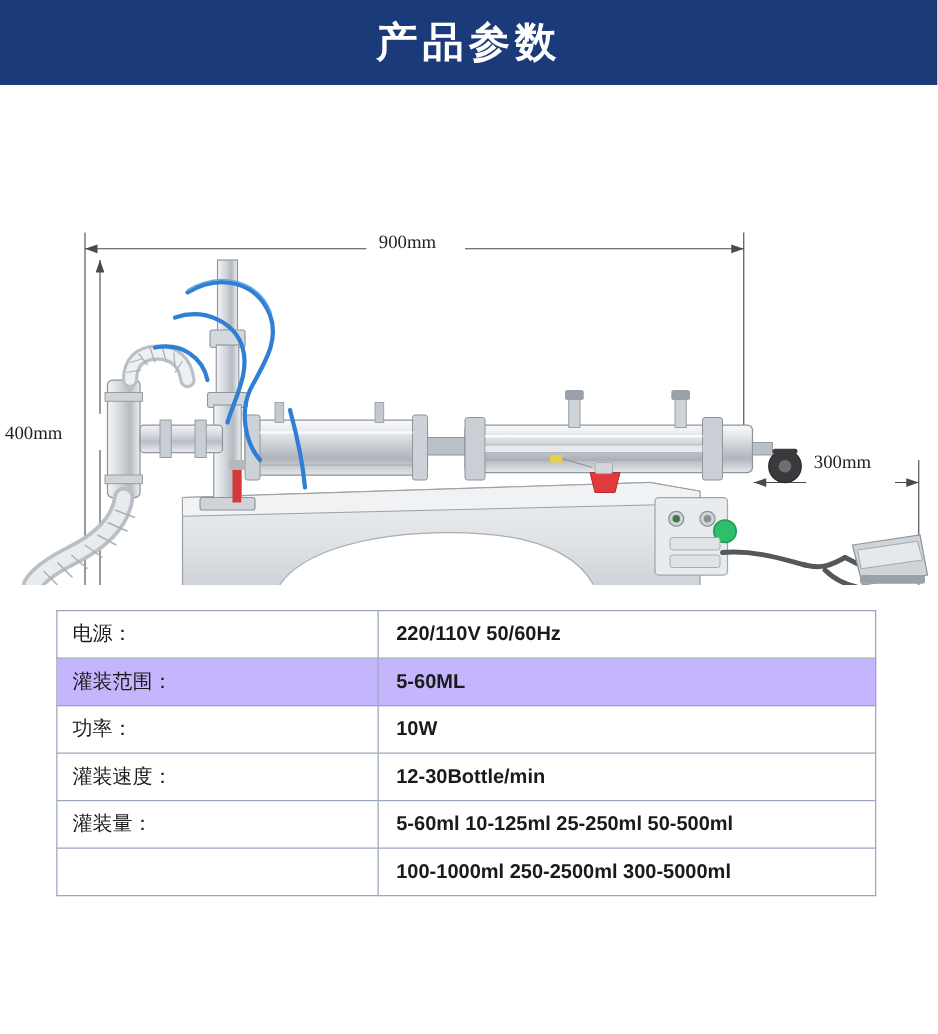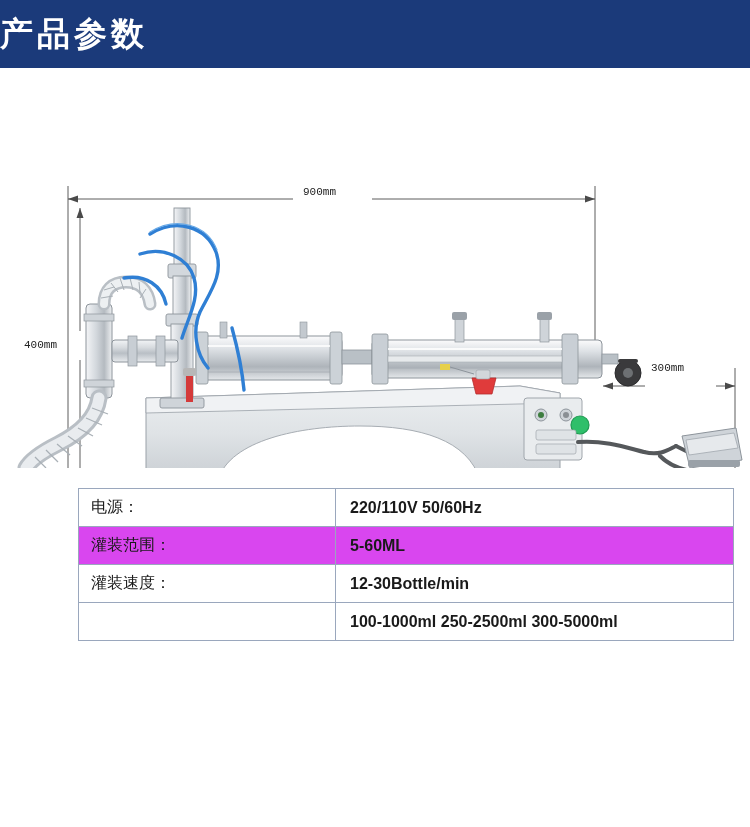--- a/index.html
+++ b/index.html
@@ -15,20 +15,21 @@
     position: relative;
     overflow: hidden;
   }
   
   .banner {
     width: 750px;
     height: 68px;
     background: #1b3a7a;
     display: flex;
     align-items: center;
+    justify-content: center;
   }
   .banner-title {
     color: #ffffff;
     font-size: 33px;
     letter-spacing: 4px;
     font-family: "Liberation Serif", serif;
     font-weight: 700;
   }
 
   
@@ -36,53 +37,53 @@
     position: relative;
     width: 750px;
     height: 400px;
     background: #ffffff;
   }
   .diagram svg {
     display: block;
   }
   .dim-label {
     position: absolute;
-    font-size: 11px;
+    font-size: 15px;
     color: #222;
-    font-family: Liberation Mono, monospace;
+    font-family: Liberation Serif, serif;
     white-space: nowrap;
   }
   #dim-top { left: 303px; top: 118px; }
-  #dim-left { left: 24px; top: 271px; }
+  #dim-left { left: 4px; top: 271px; }
   #dim-right { left: 651px; top: 294px; }
 
   
   .spec-wrap {
     position: absolute;
-    left: 78px;
+    left: 45px;
     top: 488px;
     width: 627px;
   }
   table.spec {
     border-collapse: collapse;
     width: 627px;
     table-layout: fixed;
   }
   table.spec td {
     border: 1px solid #9aa7bd;
     height: 37px;
     padding: 0 0 0 12px;
     font-size: 16px;
     color: #1a1a1a;
     font-family: "Liberation Sans", sans-serif;
     vertical-align: middle;
   }
   table.spec td.label { width: 244px; }
   table.spec td.value { width: 383px; padding-left: 14px; font-weight: bold; }
-  tr.alt td { background: #d946ef; }
+  tr.alt td { background: #c4b5fd; }
 </style>
 </head>
 <body>
 
 <div class="banner">
   <div class="banner-title">产品参数</div>
 </div>
 
 <div class="diagram">
 
@@ -259,22 +260,30 @@
     <tbody>
       <tr>
         <td class="label">电源：</td>
         <td class="value">220/110V 50/60Hz</td>
       </tr>
       <tr class="alt">
         <td class="label">灌装范围：</td>
         <td class="value"> 5-60ML</td>
       </tr>
       <tr>
+        <td class="label">功率：</td>
+        <td class="value">10W</td>
+      </tr>
+      <tr>
         <td class="label">灌装速度：</td>
         <td class="value">12-30Bottle/min</td>
+      </tr>
+      <tr>
+        <td class="label">灌装量：</td>
+        <td class="value">5-60ml 10-125ml 25-250ml 50-500ml</td>
       </tr>
       <tr>
         <td class="label"></td>
         <td class="value">100-1000ml 250-2500ml 300-5000ml</td>
       </tr>
     </tbody>
   </table>
 </div>
 
 </body></html>

